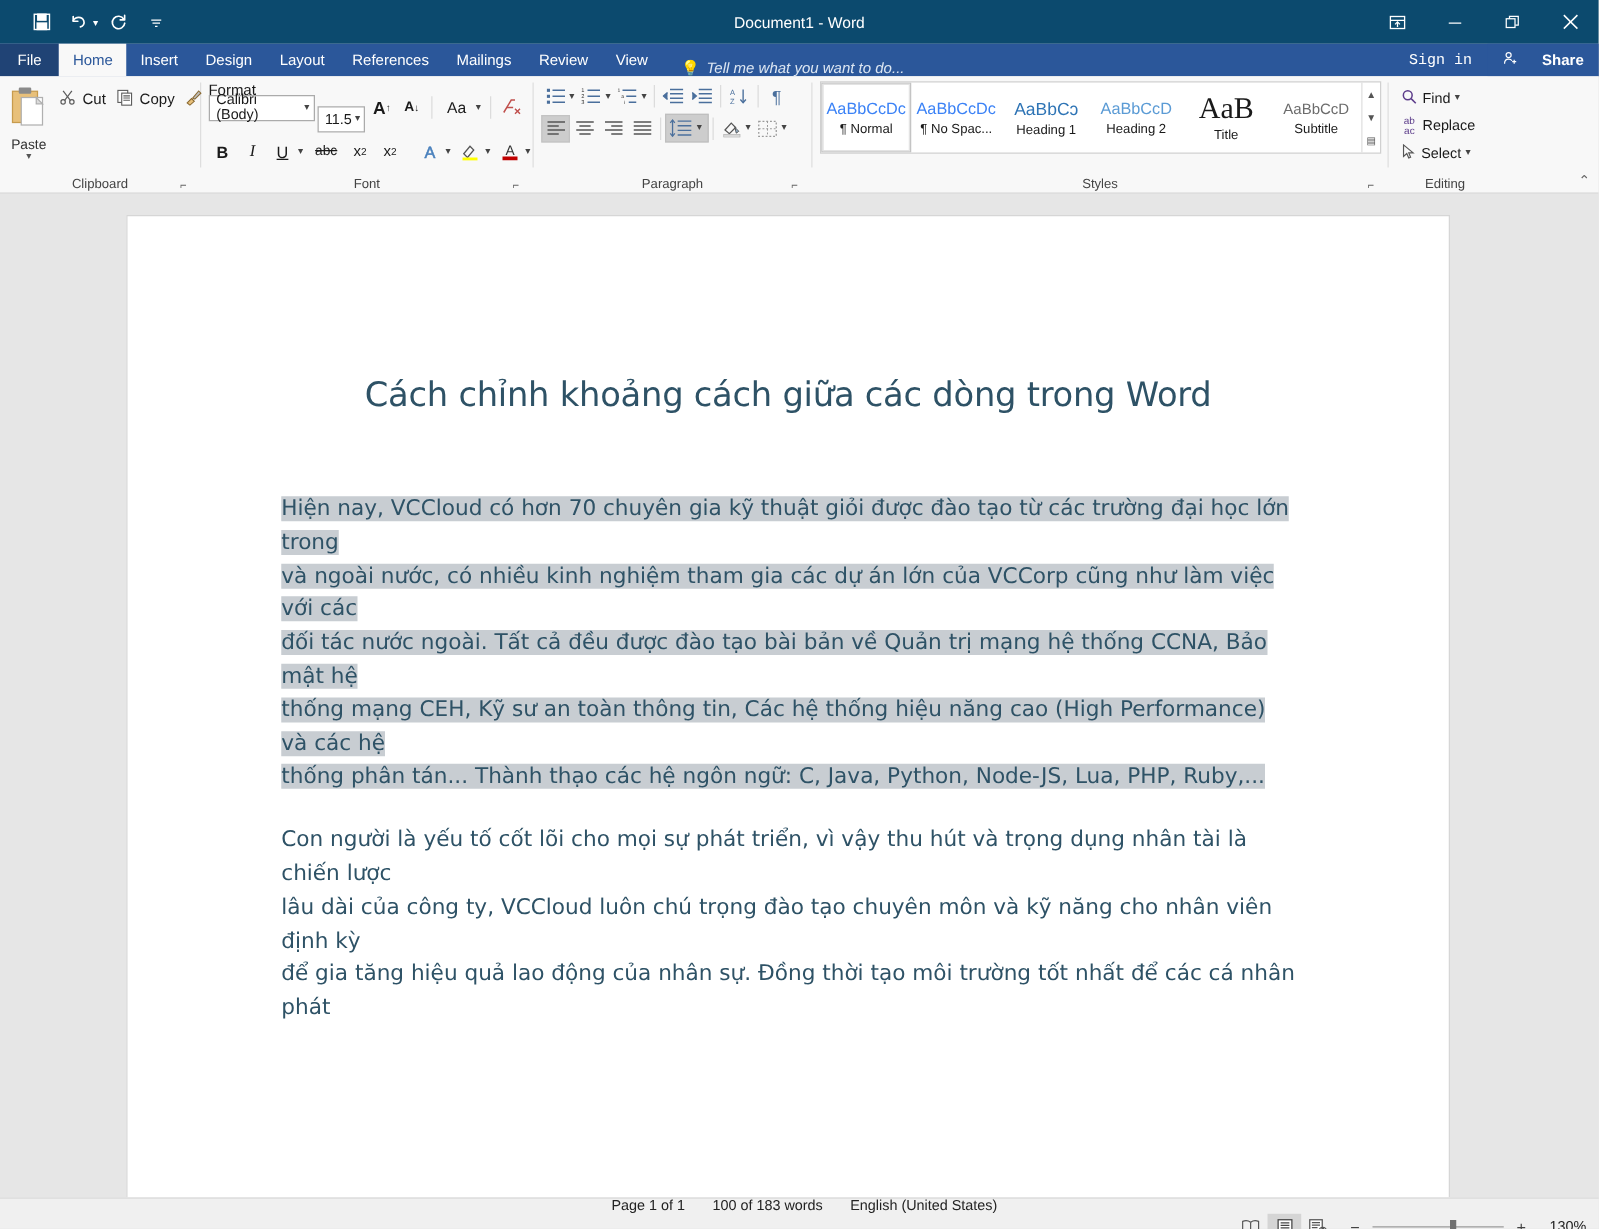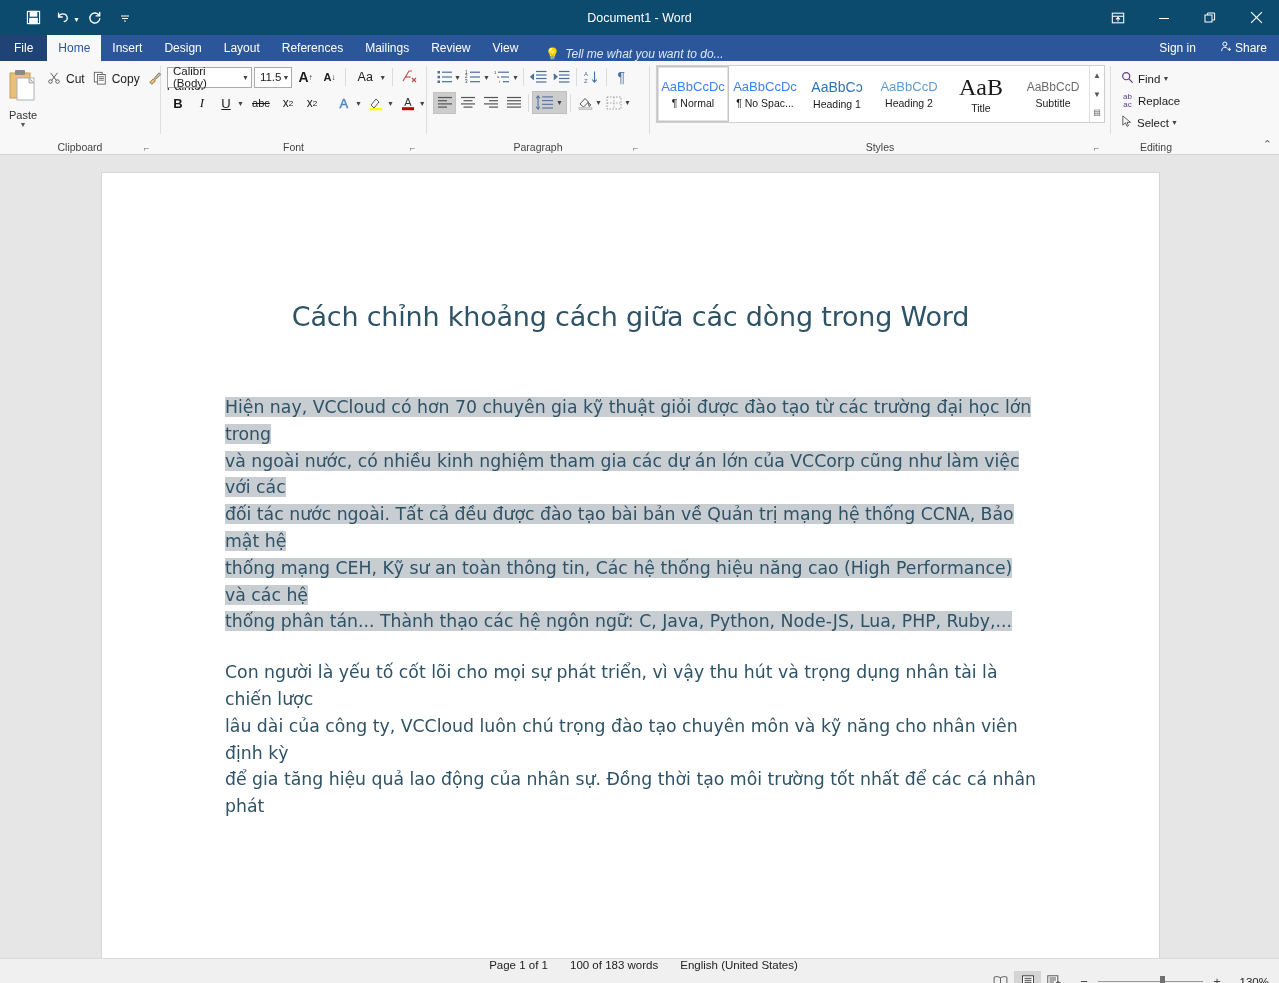--- a/index.html
+++ b/index.html
@@ -42,24 +42,24 @@
     display: flex; align-items: center; cursor: default;
   }
   .tab.file { background: #204375; padding: 0 14px; }
   .tab.active { background: #f8f8f8; color: #2b579a; }
   .tellme {
     display: flex; align-items: center; gap: 5px; color: #dce6f2;
     font-size: 12px; margin-left: 16px; font-style: italic;
   }
   .tellme .bulb { color: #ffd24d; font-size: 12px; font-style: normal; }
   .tr-right { position: absolute; right: 0; bottom: 0; display: flex; align-items: center; height: 26px; }
-  .signin { color: #ffffff; font-size: 12px; padding: 0 12px; }
+  .signin { color: #ffffff; font-size: 12px; padding: 0 12px; font-family: Liberation Mono, monospace; }
   .share {
     color: #ffffff; font-size: 12px; padding: 0 12px; height: 26px;
-    display: flex; align-items: center; gap: 2px; background: #2b579a;
+    display: flex; align-items: center; gap: 19px; background: #2b579a; font-weight: bold;
   }
 
   
   .ribbon {
     height: 94px; background: #f8f8f8; display: flex;
     border-bottom: 1px solid #d4d4d4; position: relative;
   }
   .group { position: relative; height: 94px; display: flex; flex-direction: column; }
   .group-body { flex: 1; display: flex; align-items: flex-start; padding: 5px 6px 0 6px; }
   .group-label {
@@ -91,21 +91,21 @@
   .font-rows { display: flex; flex-direction: column; gap: 4px; width: 100%; }
   .frow { display: flex; align-items: center; gap: 2px; }
   .fontbox {
     width: 104px; height: 21px; border: 1px solid #ababab; background: #fff;
     display: flex; align-items: center; justify-content: space-between;
     padding: 0 2px 0 5px; font-size: 11.5px; color: #1a1a1a;
   }
   .sizebox {
     width: 46px; height: 21px; border: 1px solid #ababab; background: #fff;
     display: flex; align-items: center; justify-content: space-between;
-    padding: 0 2px 0 5px; font-size: 11.5px; color: #1a1a1a;
+    padding: 0 2px 0 5px; font-size: 11.5px; color: #1a1a1a; margin-top: 19px;
   }
   .cbcaret { font-size: 7px; color: #444; }
   .ficon {
     min-width: 22px; height: 22px; display: flex; align-items: center; justify-content: center;
     font-size: 12.5px; color: #1a1a1a;
   }
   .ficon.wide { min-width: 28px; }
   .vsep { width: 1px; height: 18px; background: #dcdcdc; margin: 0 3px; }
   .caret-sm { font-size: 7px; color: #444; margin-left: -2px; margin-right: 1px; }
 

